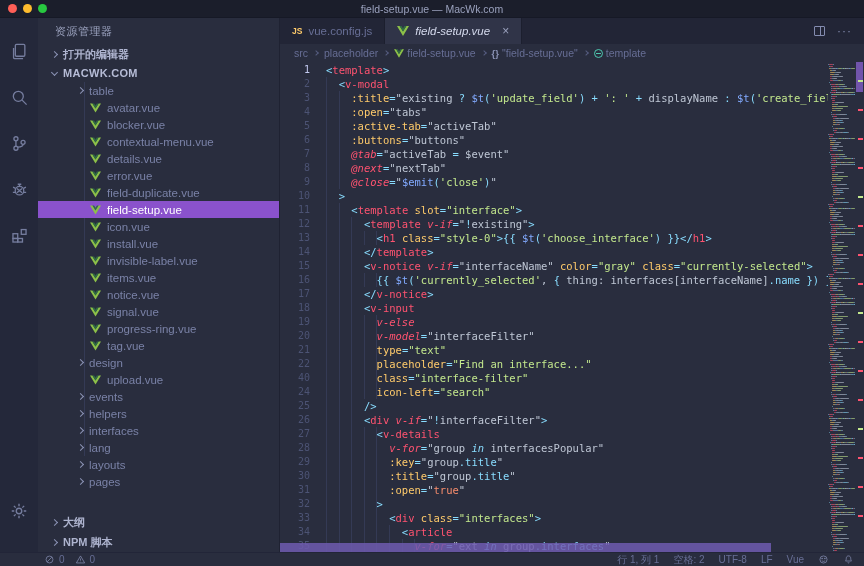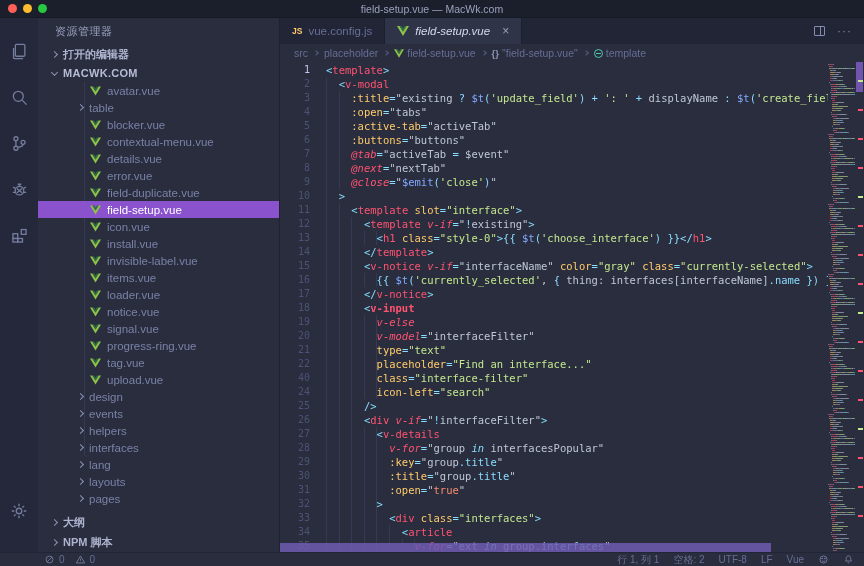--- a/index.html
+++ b/index.html
@@ -166,31 +166,31 @@
         <span class="chev r"></span>
         <span>打开的编辑器</span>
       </div>
       <div class="root-row">
         <span class="chev d"></span>
         <span>MACWK.COM</span>
       </div>
       <div class="tree" id="file-tree">
         <div class="tree-guide"></div>
       <div class="tree-item">
+            <span class="chev r" style="margin-left:-12px"></span>
+            <span>table</span>
+          </div>
+          <div class="tree-item">
             <span class="vue-ico">
               <svg width="11" height="10" viewBox="0 0 12 10" class="mini">
                 <path d="M0 0h2.6L6 5.6 9.4 0H12L6 10 0 0Z" fill="#8dc149"></path>
                 <path d="M2.6 0h1.9L6 2.5 7.5 0h1.9L6 5.6 2.6 0Z" fill="#2f6e43"></path>
               </svg>
             </span>
             <span style="">avatar.vue</span>
-          </div>
-          <div class="tree-item">
-            <span class="chev r" style="margin-left:-12px"></span>
-            <span>table</span>
           </div>
           <div class="tree-item">
             <span class="vue-ico">
               <svg width="11" height="10" viewBox="0 0 12 10" class="mini">
                 <path d="M0 0h2.6L6 5.6 9.4 0H12L6 10 0 0Z" fill="#8dc149"></path>
                 <path d="M2.6 0h1.9L6 2.5 7.5 0h1.9L6 5.6 2.6 0Z" fill="#2f6e43"></path>
               </svg>
             </span>
             <span style="">blocker.vue</span>
           </div>
@@ -275,29 +275,20 @@
             </span>
             <span style="">items.vue</span>
           </div>
           <div class="tree-item">
             <span class="vue-ico">
               <svg width="11" height="10" viewBox="0 0 12 10" class="mini">
                 <path d="M0 0h2.6L6 5.6 9.4 0H12L6 10 0 0Z" fill="#8dc149"></path>
                 <path d="M2.6 0h1.9L6 2.5 7.5 0h1.9L6 5.6 2.6 0Z" fill="#2f6e43"></path>
               </svg>
             </span>
-            <span style="">loader.vue</span>
-          </div>
-          <div class="tree-item">
-            <span class="vue-ico">
-              <svg width="11" height="10" viewBox="0 0 12 10" class="mini">
-                <path d="M0 0h2.6L6 5.6 9.4 0H12L6 10 0 0Z" fill="#8dc149"></path>
-                <path d="M2.6 0h1.9L6 2.5 7.5 0h1.9L6 5.6 2.6 0Z" fill="#2f6e43"></path>
-              </svg>
-            </span>
             <span style="">notice.vue</span>
           </div>
           <div class="tree-item">
             <span class="vue-ico">
               <svg width="11" height="10" viewBox="0 0 12 10" class="mini">
                 <path d="M0 0h2.6L6 5.6 9.4 0H12L6 10 0 0Z" fill="#8dc149"></path>
                 <path d="M2.6 0h1.9L6 2.5 7.5 0h1.9L6 5.6 2.6 0Z" fill="#2f6e43"></path>
               </svg>
             </span>
             <span style="">signal.vue</span>
@@ -314,31 +305,31 @@
           <div class="tree-item">
             <span class="vue-ico">
               <svg width="11" height="10" viewBox="0 0 12 10" class="mini">
                 <path d="M0 0h2.6L6 5.6 9.4 0H12L6 10 0 0Z" fill="#8dc149"></path>
                 <path d="M2.6 0h1.9L6 2.5 7.5 0h1.9L6 5.6 2.6 0Z" fill="#2f6e43"></path>
               </svg>
             </span>
             <span style="">tag.vue</span>
           </div>
           <div class="tree-item">
+            <span class="chev r" style="margin-left:-12px"></span>
+            <span>design</span>
+          </div>
+          <div class="tree-item">
             <span class="vue-ico">
               <svg width="11" height="10" viewBox="0 0 12 10" class="mini">
                 <path d="M0 0h2.6L6 5.6 9.4 0H12L6 10 0 0Z" fill="#8dc149"></path>
                 <path d="M2.6 0h1.9L6 2.5 7.5 0h1.9L6 5.6 2.6 0Z" fill="#2f6e43"></path>
               </svg>
             </span>
             <span style="">upload.vue</span>
-          </div>
-          <div class="tree-item">
-            <span class="chev r" style="margin-left:-12px"></span>
-            <span>design</span>
           </div>
           <div class="tree-item">
             <span class="chev r" style="margin-left:-12px"></span>
             <span>events</span>
           </div>
           <div class="tree-item">
             <span class="chev r" style="margin-left:-12px"></span>
             <span>helpers</span>
           </div>
           <div class="tree-item">
@@ -432,21 +423,21 @@
             <div class="code-line"><span class="ln">8</span><span class="tok-w ind">    </span><span class="tok-d" style="color: rgb(255, 83, 112);">@next</span><span class="tok-o" style="color: rgb(137, 221, 255);">=</span><span class="tok-v" style="color: rgb(191, 199, 213);">"nextTab"</span></div>
             <div class="code-line"><span class="ln">9</span><span class="tok-w ind">    </span><span class="tok-d" style="color: rgb(255, 83, 112);">@close</span><span class="tok-o" style="color: rgb(137, 221, 255);">=</span><span class="tok-v" style="color: rgb(191, 199, 213);">"</span><span class="tok-f" style="color: rgb(130, 170, 255);">$emit</span><span class="tok-p" style="color: rgb(137, 221, 255);">(</span><span class="tok-s" style="color: rgb(195, 232, 141);">'close'</span><span class="tok-p" style="color: rgb(137, 221, 255);">)</span><span class="tok-v" style="color: rgb(191, 199, 213);">"</span></div>
             <div class="code-line"><span class="ln">10</span><span class="tok-w ind">  </span><span class="tok-p" style="color: rgb(137, 221, 255);">&gt;</span></div>
             <div class="code-line"><span class="ln">11</span><span class="tok-w ind">    </span><span class="tok-p" style="color: rgb(137, 221, 255);">&lt;</span><span class="tok-t" style="color: rgb(255, 83, 112);">template</span><span class="tok-v" style="color: rgb(191, 199, 213);"> </span><span class="tok-a" style="color: rgb(255, 203, 107);">slot</span><span class="tok-o" style="color: rgb(137, 221, 255);">=</span><span class="tok-s" style="color: rgb(195, 232, 141);">"interface"</span><span class="tok-p" style="color: rgb(137, 221, 255);">&gt;</span></div>
             <div class="code-line"><span class="ln">12</span><span class="tok-w ind">      </span><span class="tok-p" style="color: rgb(137, 221, 255);">&lt;</span><span class="tok-t" style="color: rgb(255, 83, 112);">template</span><span class="tok-v" style="color: rgb(191, 199, 213);"> </span><span class="tok-d" style="color: rgb(255, 83, 112);">v-if</span><span class="tok-o" style="color: rgb(137, 221, 255);">=</span><span class="tok-v" style="color: rgb(191, 199, 213);">"</span><span class="tok-o" style="color: rgb(137, 221, 255);">!</span><span class="tok-v" style="color: rgb(191, 199, 213);">existing"</span><span class="tok-p" style="color: rgb(137, 221, 255);">&gt;</span></div>
             <div class="code-line"><span class="ln">13</span><span class="tok-w ind">        </span><span class="tok-p" style="color: rgb(137, 221, 255);">&lt;</span><span class="tok-t" style="color: rgb(255, 83, 112);">h1</span><span class="tok-v" style="color: rgb(191, 199, 213);"> </span><span class="tok-a" style="color: rgb(255, 203, 107);">class</span><span class="tok-o" style="color: rgb(137, 221, 255);">=</span><span class="tok-s" style="color: rgb(195, 232, 141);">"style-0"</span><span class="tok-p" style="color: rgb(137, 221, 255);">&gt;</span><span class="tok-o" style="color: rgb(137, 221, 255);">{{ </span><span class="tok-f" style="color: rgb(130, 170, 255);">$t</span><span class="tok-p" style="color: rgb(137, 221, 255);">(</span><span class="tok-s" style="color: rgb(195, 232, 141);">'choose_interface'</span><span class="tok-p" style="color: rgb(137, 221, 255);">)</span><span class="tok-o" style="color: rgb(137, 221, 255);"> }}</span><span class="tok-p" style="color: rgb(137, 221, 255);">&lt;/</span><span class="tok-t" style="color: rgb(255, 83, 112);">h1</span><span class="tok-p" style="color: rgb(137, 221, 255);">&gt;</span></div>
             <div class="code-line"><span class="ln">14</span><span class="tok-w ind">      </span><span class="tok-p" style="color: rgb(137, 221, 255);">&lt;/</span><span class="tok-t" style="color: rgb(255, 83, 112);">template</span><span class="tok-p" style="color: rgb(137, 221, 255);">&gt;</span></div>
             <div class="code-line"><span class="ln">15</span><span class="tok-w ind">      </span><span class="tok-p" style="color: rgb(137, 221, 255);">&lt;</span><span class="tok-t" style="color: rgb(255, 83, 112);">v-notice</span><span class="tok-v" style="color: rgb(191, 199, 213);"> </span><span class="tok-d" style="color: rgb(255, 83, 112);">v-if</span><span class="tok-o" style="color: rgb(137, 221, 255);">=</span><span class="tok-v" style="color: rgb(191, 199, 213);">"interfaceName" </span><span class="tok-a" style="color: rgb(255, 203, 107);">color</span><span class="tok-o" style="color: rgb(137, 221, 255);">=</span><span class="tok-s" style="color: rgb(195, 232, 141);">"gray"</span><span class="tok-v" style="color: rgb(191, 199, 213);"> </span><span class="tok-a" style="color: rgb(255, 203, 107);">class</span><span class="tok-o" style="color: rgb(137, 221, 255);">=</span><span class="tok-s" style="color: rgb(195, 232, 141);">"currently-selected"</span><span class="tok-p" style="color: rgb(137, 221, 255);">&gt;</span></div>
             <div class="code-line"><span class="ln">16</span><span class="tok-w ind">        </span><span class="tok-o" style="color: rgb(137, 221, 255);">{{ </span><span class="tok-f" style="color: rgb(130, 170, 255);">$t</span><span class="tok-p" style="color: rgb(137, 221, 255);">(</span><span class="tok-s" style="color: rgb(195, 232, 141);">'currently_selected'</span><span class="tok-v" style="color: rgb(191, 199, 213);">, </span><span class="tok-o" style="color: rgb(137, 221, 255);">{ </span><span class="tok-v" style="color: rgb(191, 199, 213);">thing: interfaces[interfaceName]</span><span class="tok-pr" style="color: rgb(137, 221, 255);">.name</span><span class="tok-o" style="color: rgb(137, 221, 255);"> }</span><span class="tok-p" style="color: rgb(137, 221, 255);">)</span><span class="tok-o" style="color: rgb(137, 221, 255);"> }}</span></div>
             <div class="code-line"><span class="ln">17</span><span class="tok-w ind">      </span><span class="tok-p" style="color: rgb(137, 221, 255);">&lt;/</span><span class="tok-t" style="color: rgb(255, 83, 112);">v-notice</span><span class="tok-p" style="color: rgb(137, 221, 255);">&gt;</span></div>
-            <div class="code-line"><span class="ln">18</span><span class="tok-w ind">      </span><span class="tok-p" style="color: rgb(137, 221, 255);">&lt;</span><span class="tok-t" style="color: rgb(255, 83, 112); font-weight: bold;">v-input</span></div>
+            <div class="code-line"><span class="ln">18</span><span class="tok-w ind">      </span><span class="tok-p" style="color: rgb(137, 221, 255);">&lt;</span><span class="tok-t" style="color: rgb(255, 83, 112);">v-input</span></div>
             <div class="code-line"><span class="ln">19</span><span class="tok-w ind">        </span><span class="tok-d" style="color: rgb(255, 83, 112);">v-else</span></div>
             <div class="code-line"><span class="ln">20</span><span class="tok-w ind">        </span><span class="tok-d" style="color: rgb(255, 83, 112);">v-model</span><span class="tok-o" style="color: rgb(137, 221, 255);">=</span><span class="tok-v" style="color: rgb(191, 199, 213);">"interfaceFilter"</span></div>
             <div class="code-line"><span class="ln">21</span><span class="tok-w ind">        </span><span class="tok-a" style="color: rgb(255, 203, 107);">type</span><span class="tok-o" style="color: rgb(137, 221, 255);">=</span><span class="tok-s" style="color: rgb(195, 232, 141);">"text"</span></div>
             <div class="code-line"><span class="ln">22</span><span class="tok-w ind">        </span><span class="tok-a" style="color: rgb(255, 203, 107);">placeholder</span><span class="tok-o" style="color: rgb(137, 221, 255);">=</span><span class="tok-s" style="color: rgb(195, 232, 141);">"Find an interface..."</span></div>
             <div class="code-line"><span class="ln">40</span><span class="tok-w ind">        </span><span class="tok-a" style="color: rgb(255, 203, 107);">class</span><span class="tok-o" style="color: rgb(137, 221, 255);">=</span><span class="tok-s" style="color: rgb(195, 232, 141);">"interface-filter"</span></div>
             <div class="code-line"><span class="ln">24</span><span class="tok-w ind">        </span><span class="tok-a" style="color: rgb(255, 203, 107);">icon-left</span><span class="tok-o" style="color: rgb(137, 221, 255);">=</span><span class="tok-s" style="color: rgb(195, 232, 141);">"search"</span></div>
             <div class="code-line"><span class="ln">25</span><span class="tok-w ind">      </span><span class="tok-p" style="color: rgb(137, 221, 255);">/&gt;</span></div>
             <div class="code-line"><span class="ln">26</span><span class="tok-w ind">      </span><span class="tok-p" style="color: rgb(137, 221, 255);">&lt;</span><span class="tok-t" style="color: rgb(255, 83, 112);">div</span><span class="tok-v" style="color: rgb(191, 199, 213);"> </span><span class="tok-d" style="color: rgb(255, 83, 112);">v-if</span><span class="tok-o" style="color: rgb(137, 221, 255);">=</span><span class="tok-v" style="color: rgb(191, 199, 213);">"</span><span class="tok-o" style="color: rgb(137, 221, 255);">!</span><span class="tok-v" style="color: rgb(191, 199, 213);">interfaceFilter"</span><span class="tok-p" style="color: rgb(137, 221, 255);">&gt;</span></div>
             <div class="code-line"><span class="ln">27</span><span class="tok-w ind">        </span><span class="tok-p" style="color: rgb(137, 221, 255);">&lt;</span><span class="tok-t" style="color: rgb(255, 83, 112);">v-details</span></div>
             <div class="code-line"><span class="ln">28</span><span class="tok-w ind">          </span><span class="tok-d" style="color: rgb(255, 83, 112);">v-for</span><span class="tok-o" style="color: rgb(137, 221, 255);">=</span><span class="tok-v" style="color: rgb(191, 199, 213);">"group </span><span class="tok-k" style="color: rgb(137, 221, 255);">in</span><span class="tok-v" style="color: rgb(191, 199, 213);"> interfacesPopular"</span></div>

